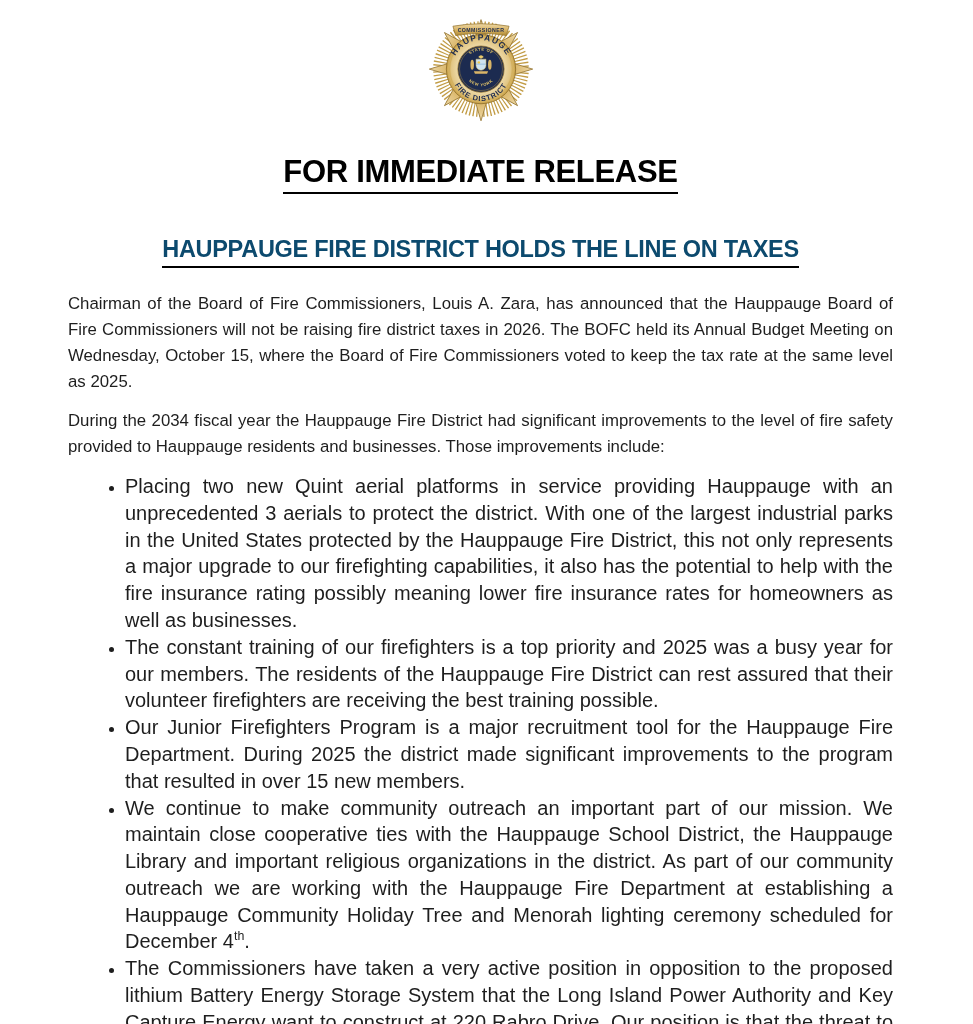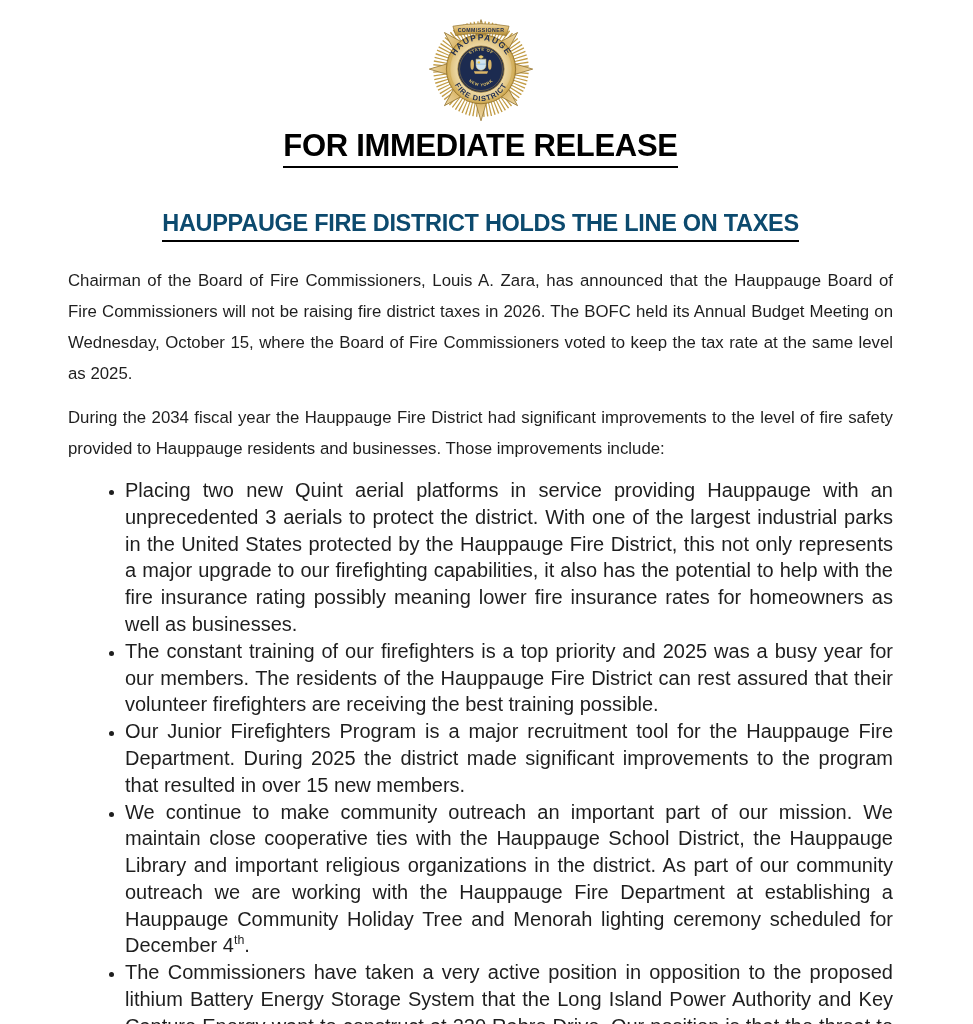--- a/index.html
+++ b/index.html
@@ -15,21 +15,21 @@
     box-sizing: border-box;
     width: 973px;
     height: 1024px;
     padding: 14px 80px 0 68px;
   }
   .logo-wrap {
     text-align: center;
     margin: 0 0 2px 0;
   }
   h1.release {
-    margin: 2px 0 0 0;
+    margin: 28px 0 0 0;
     text-align: center;
     font-size: 31px;
     font-weight: bold;
     letter-spacing: -0.3px;
     color: #000;
   }
   h2.headline {
     margin: 42px 0 0 0;
     text-align: center;
     font-size: 23.5px;
@@ -39,21 +39,21 @@
   }
   .uline {
     display: inline-block;
     border-bottom: 2.5px solid #000;
     padding-bottom: 3px;
     line-height: 1.1;
   }
   .body-copy p {
     margin: 0 0 13px 0;
     font-size: 16.8px;
-    line-height: 31px;
+    line-height: 26px;
     text-align: justify;
   }
   .body-copy p.first { margin-top: 23px; }
   ul.improvements {
     margin: 13px 0 0 0;
     padding: 0 0 0 57px;
     list-style: disc outside;
   }
   ul.improvements li {
     font-size: 20px;

